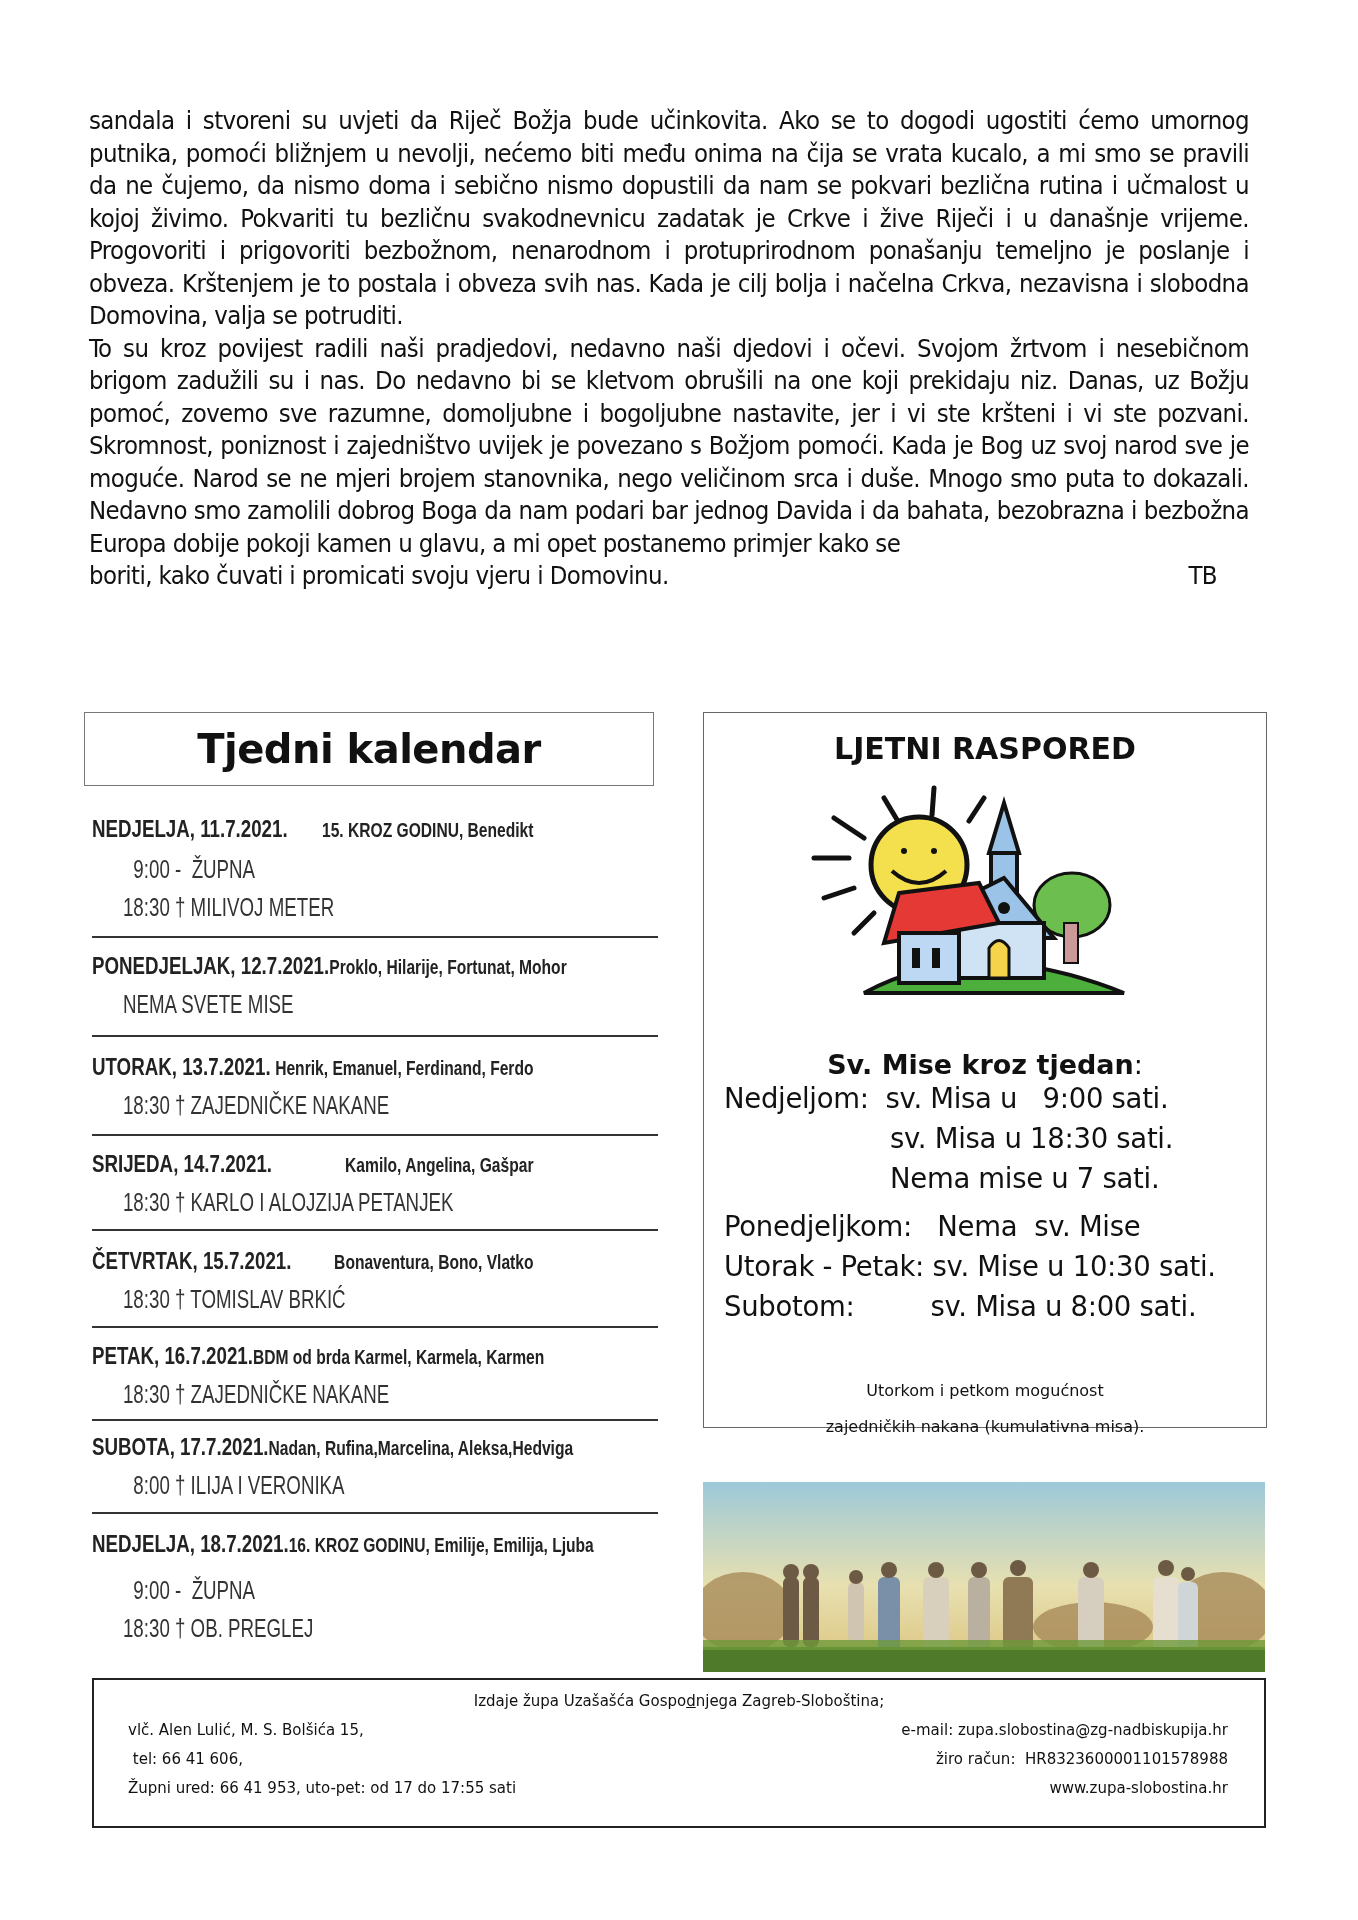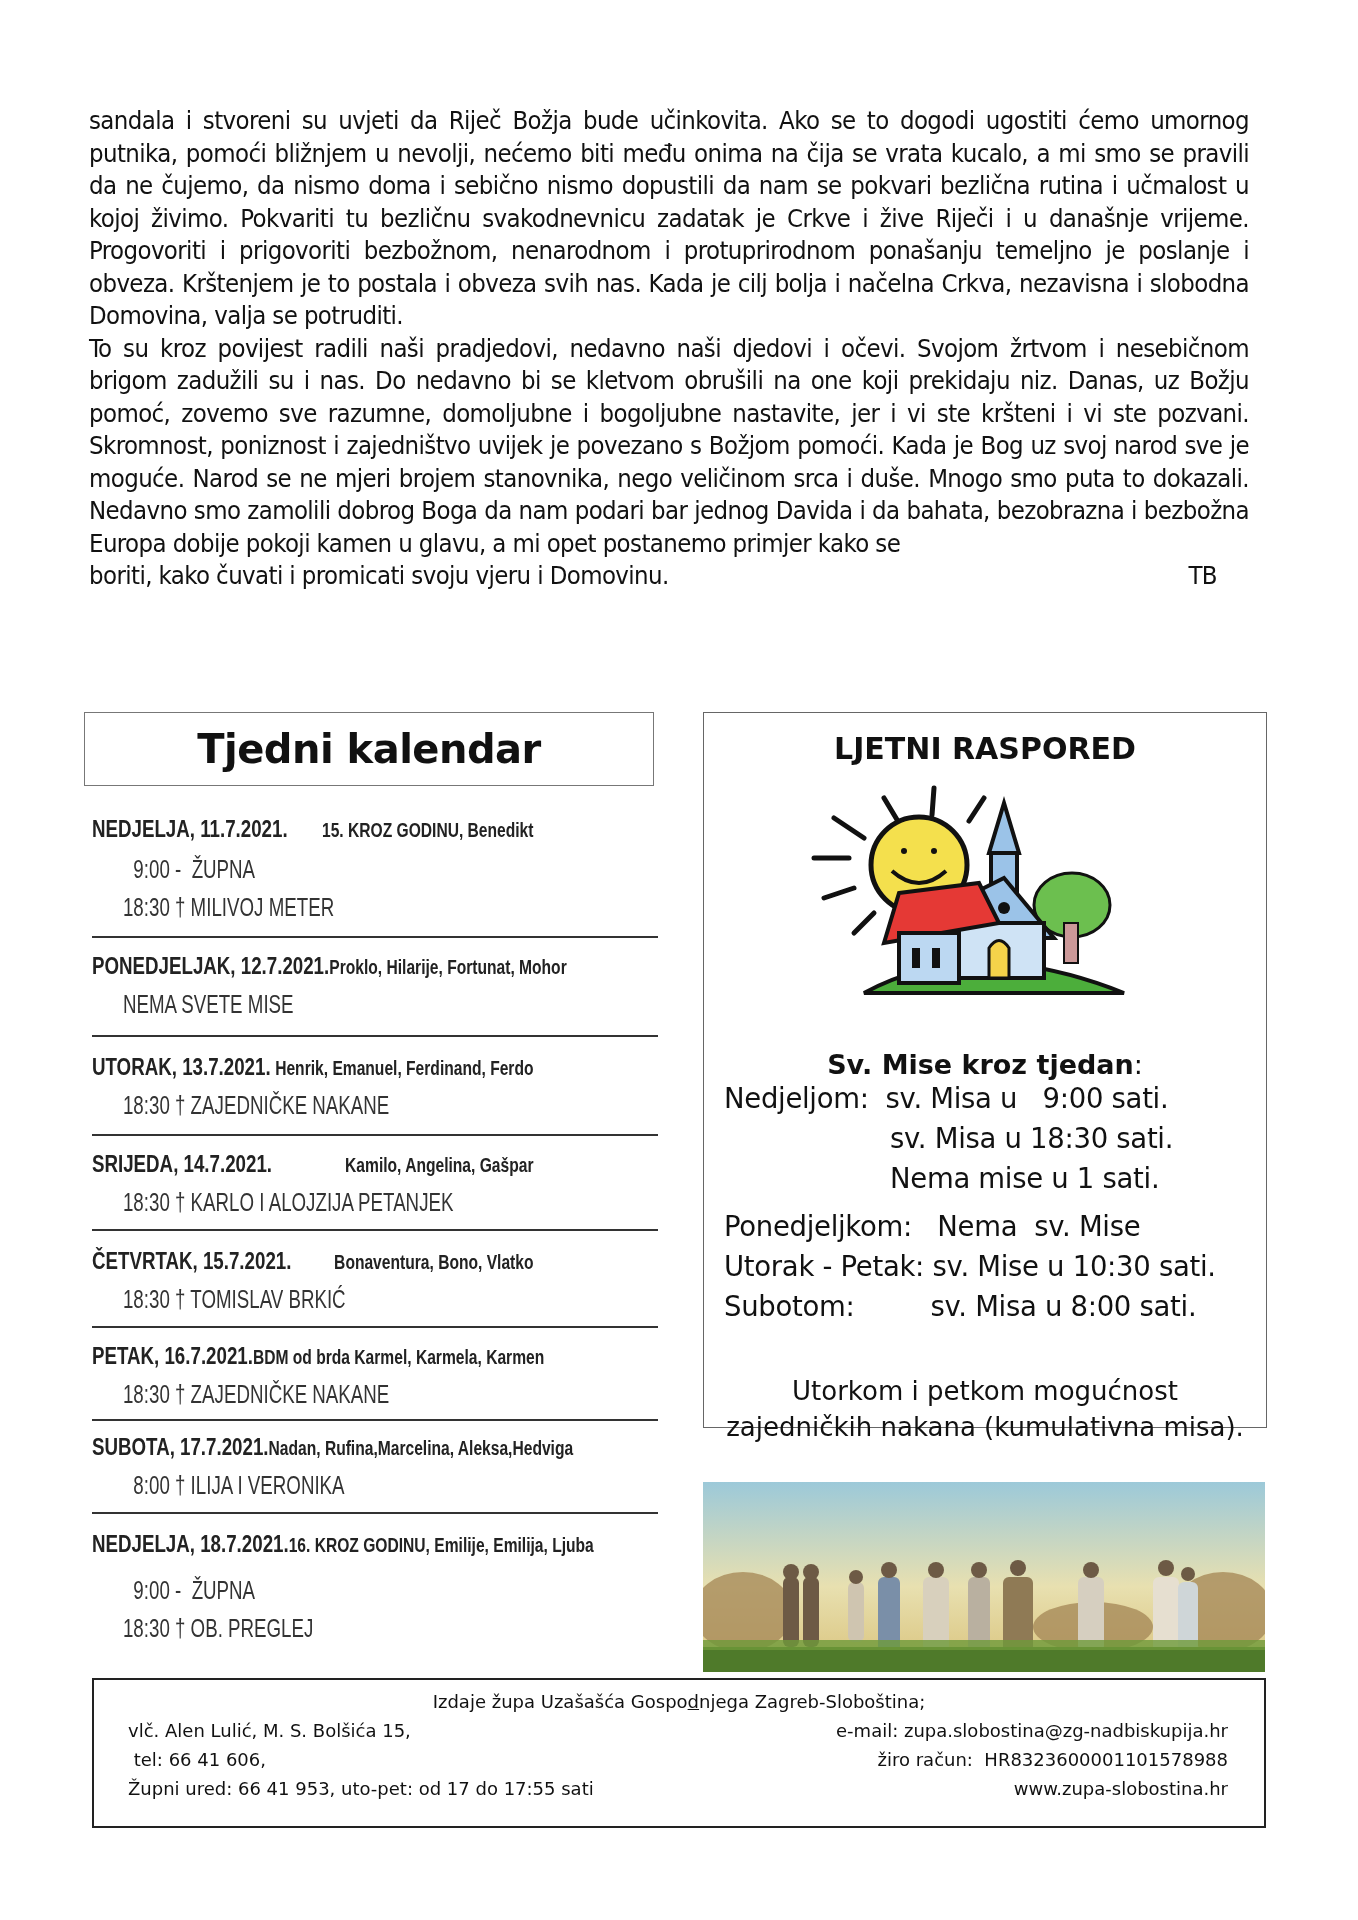--- a/index.html
+++ b/index.html
@@ -21,25 +21,25 @@
   .cal-entry { font-family:"Liberation Sans", sans-serif; font-size:26px; color:#333; transform:scaleX(0.72); transform-origin:left; white-space:nowrap; padding-left:43px; line-height:38px; }
 
   .summer-box { position:absolute; left:703px; top:712px; width:564px; height:716px; border:1.5px solid #666; box-sizing:border-box; }
   .summer-title { position:absolute; top:18px; left:0; right:0; text-align:center; font-family:"DejaVu Sans", sans-serif; font-weight:bold; font-size:30px; }
   .summer-illus { position:absolute; left:100px; top:70px; width:340px; height:220px; }
   .mass-title { position:absolute; top:336px; left:0; right:0; text-align:center; font-size:27px; }
   .mass-title b { font-weight:bold; }
   .sched { position:absolute; left:20px; top:365px; font-size:27.5px; line-height:40px; letter-spacing:-0.3px; }
   .sched .row { display:flex; white-space:pre; }
   .sched .lbl { display:inline-block; }
-  .note { position:absolute; left:0; right:0; top:660px; text-align:center; font-size:26px; line-height:36px; }
+  .note { position:absolute; left:0; right:0; top:660px; text-align:center; font-size:16px; line-height:36px; }
 
   .photo { position:absolute; left:703px; top:1482px; width:562px; height:190px; overflow:hidden; }
 
-  .footer-box { position:absolute; left:92px; top:1678px; width:1174px; height:150px; border:2px solid #222; box-sizing:border-box; font-size:18px; line-height:29px; }
+  .footer-box { position:absolute; left:92px; top:1678px; width:1174px; height:150px; border:2px solid #222; box-sizing:border-box; font-size:15px; line-height:29px; }
   .footer-top { position:absolute; top:7px; left:0; right:0; text-align:center; }
   .footer-top u { text-decoration:underline; }
   .footer-left { position:absolute; left:34px; top:36px; }
   .footer-right { position:absolute; right:36px; top:36px; text-align:right; }
 </style>
 </head>
 <body>
 
 <div class="article">
   <p>sandala i stvoreni su uvjeti da Riječ Božja bude učinkovita. Ako se to dogodi ugostiti ćemo umornog putnika, pomoći bližnjem u nevolji, nećemo biti među onima na čija se vrata kucalo, a mi smo se pravili da ne čujemo, da nismo doma i sebično nismo dopustili da nam se pokvari bezlična rutina i učmalost u kojoj živimo.  Pokvariti tu bezličnu svakodnevnicu zadatak je Crkve i žive Riječi i u današnje vrijeme. Progovoriti i prigovoriti bezbožnom, nenarodnom i protuprirodnom ponašanju temeljno je poslanje i obveza. Krštenjem je to postala i obveza svih nas. Kada je cilj bolja i načelna Crkva, nezavisna i slobodna Domovina, valja se potruditi.</p>
@@ -142,21 +142,21 @@
     <circle cx="200" cy="125" r="6" fill="#111"></circle>
     <polygon points="95,110 175,100 195,140 80,160" fill="#e53935" stroke="#111" stroke-width="4"></polygon>
     <rect x="95" y="150" width="60" height="50" fill="#bcd8f2" stroke="#111" stroke-width="4"></rect>
     <rect x="108" y="165" width="8" height="20" fill="#111"></rect>
       <rect x="128" y="165" width="8" height="20" fill="#111"></rect>
   </svg>
   <div class="mass-title"><b>Sv. Mise kroz tjedan</b><span>:</span></div>
   <div class="sched">
     <div class="row"><span class="lbl">Nedjeljom:  </span><span>sv. Misa u   9:00 sati.</span></div>
     <div class="row"><span class="lbl" style="width:166px"></span><span>sv. Misa u 18:30 sati.</span></div>
-    <div class="row" style="margin-bottom:8px"><span class="lbl" style="width:166px"></span><span>Nema mise u 1 sati.</span></div>
+    <div class="row" style="margin-bottom:8px"><span class="lbl" style="width:166px"></span><span>Nema mise u 7 sati.</span></div>
     <div class="row"><span class="lbl">Ponedjeljkom:   </span><span>Nema  sv. Mise</span></div>
     <div class="row"><span class="lbl">Utorak - Petak: </span><span>sv. Mise u 10:30 sati.</span></div>
     <div class="row"><span class="lbl">Subotom:         </span><span>sv. Misa u 8:00 sati.</span></div>
   </div>
   <div class="note">
     <div>Utorkom i petkom mogućnost</div>
     <div>zajedničkih nakana (kumulativna misa).</div>
   </div>
 </div>
 

